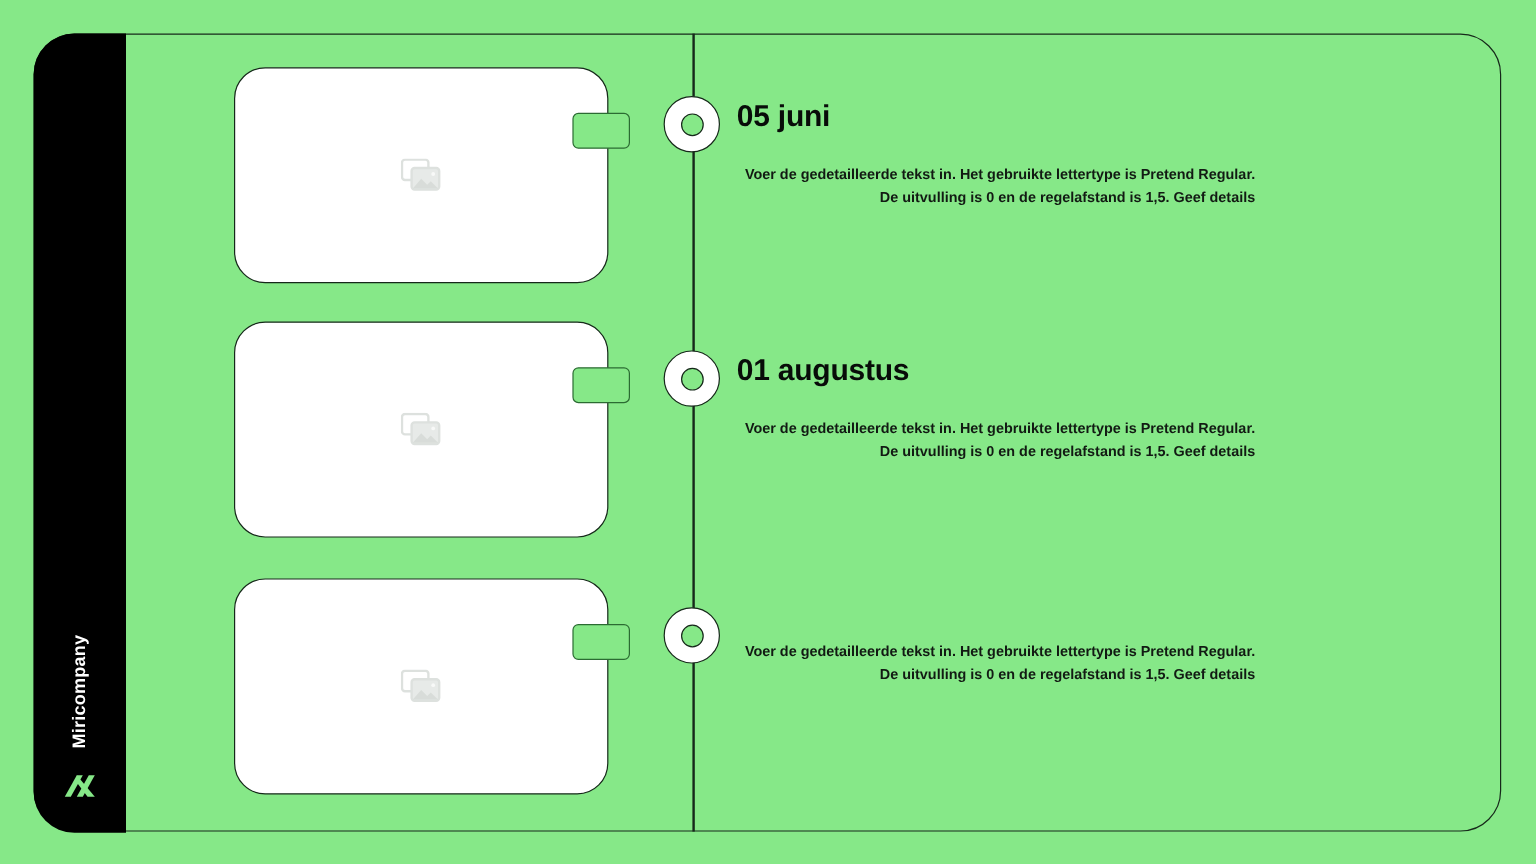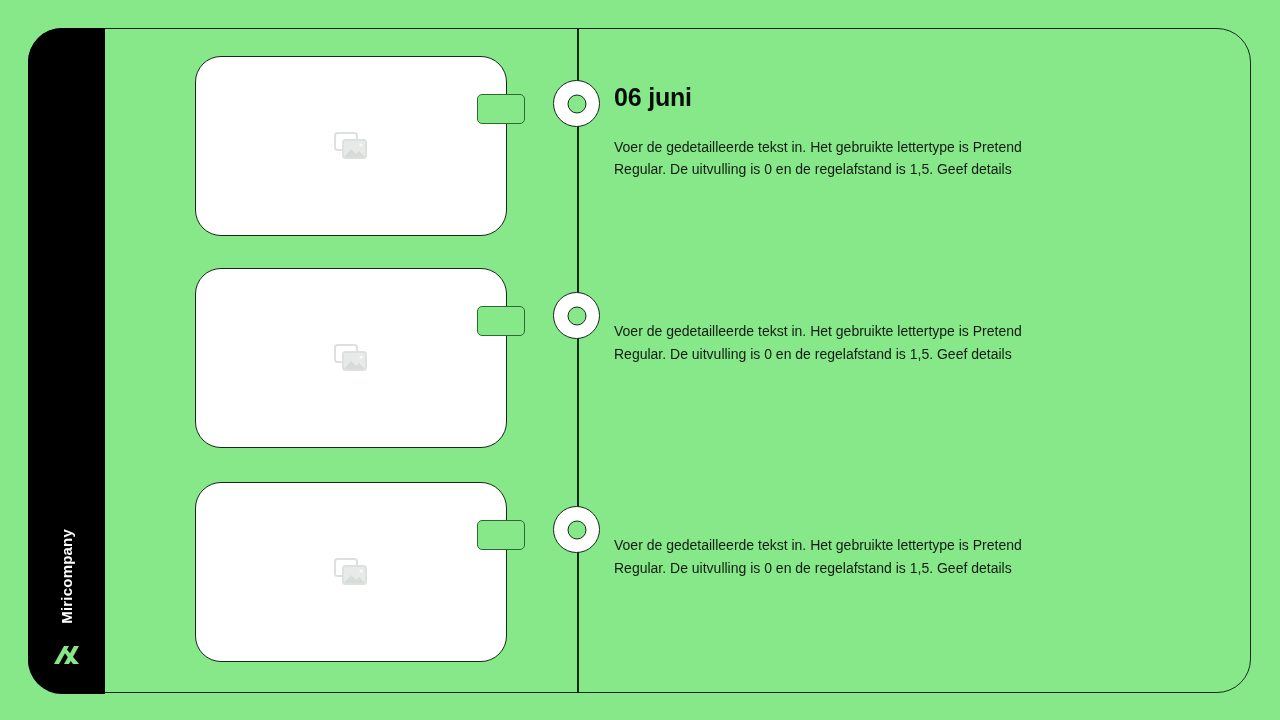--- a/index.html
+++ b/index.html
@@ -163,25 +163,26 @@
   .entry-title {
     margin: 0;
     font-size: 25px;
     font-weight: 700;
     color: #080c09;
     letter-spacing: -0.2px;
     line-height: 1.1;
   }
   .entry-body {
     margin: 24px 0 0 0;
-    font-size: 14px;
-    font-weight: 400;
+    font-size: 12px;
+    font-weight: 700;
     color: #121a13;
     line-height: 1.62;
     max-width: 432px;
+    text-align: right;
   }
 </style>
 </head>
 <body>
 
 <div class="slide">
 
   <div class="frame"></div>
 
   <div class="sidebar">
@@ -208,39 +209,40 @@
           <rect x="1" y="1" width="22" height="17" rx="2.5" fill="none" stroke="#d8dcd9" stroke-width="2"></rect>
           <rect x="9" y="8" width="23" height="18" rx="2.5" fill="#e3e7e4" stroke="#d8dcd9" stroke-width="2"></rect>
           <circle cx="27" cy="13" r="1.6" fill="#f7f8f7"></circle>
           <path d="M10 25 l7 -8 l5 5 l3 -3 l6 6 z" fill="#d2d7d3"></path>
         </svg>
       </span>
     </div>
     <div class="card-tab"></div>
     <div class="node"></div>
     <div class="text-block">
-      <h2 class="entry-title">06 juni</h2>
+      <h2 class="entry-title">05 juni</h2>
       <p class="entry-body">Voer de gedetailleerde tekst in. Het gebruikte lettertype is Pretend Regular. De uitvulling is 0 en de regelafstand is 1,5. Geef details</p>
     </div>
   </div>
 
   <div class="row r1">
     <div class="card">
       <span class="card-ph">
         <svg width="34" height="28" viewBox="0 0 34 28" aria-hidden="true">
           <rect x="1" y="1" width="22" height="17" rx="2.5" fill="none" stroke="#d8dcd9" stroke-width="2"></rect>
           <rect x="9" y="8" width="23" height="18" rx="2.5" fill="#e3e7e4" stroke="#d8dcd9" stroke-width="2"></rect>
           <circle cx="27" cy="13" r="1.6" fill="#f7f8f7"></circle>
           <path d="M10 25 l7 -8 l5 5 l3 -3 l6 6 z" fill="#d2d7d3"></path>
         </svg>
       </span>
     </div>
     <div class="card-tab"></div>
     <div class="node"></div>
     <div class="text-block">
+      <h2 class="entry-title">01 augustus</h2>
       <p class="entry-body">Voer de gedetailleerde tekst in. Het gebruikte lettertype is Pretend Regular. De uitvulling is 0 en de regelafstand is 1,5. Geef details</p>
     </div>
   </div>
 
   <div class="row r2">
     <div class="card">
       <span class="card-ph">
         <svg width="34" height="28" viewBox="0 0 34 28" aria-hidden="true">
           <rect x="1" y="1" width="22" height="17" rx="2.5" fill="none" stroke="#d8dcd9" stroke-width="2"></rect>
           <rect x="9" y="8" width="23" height="18" rx="2.5" fill="#e3e7e4" stroke="#d8dcd9" stroke-width="2"></rect>

